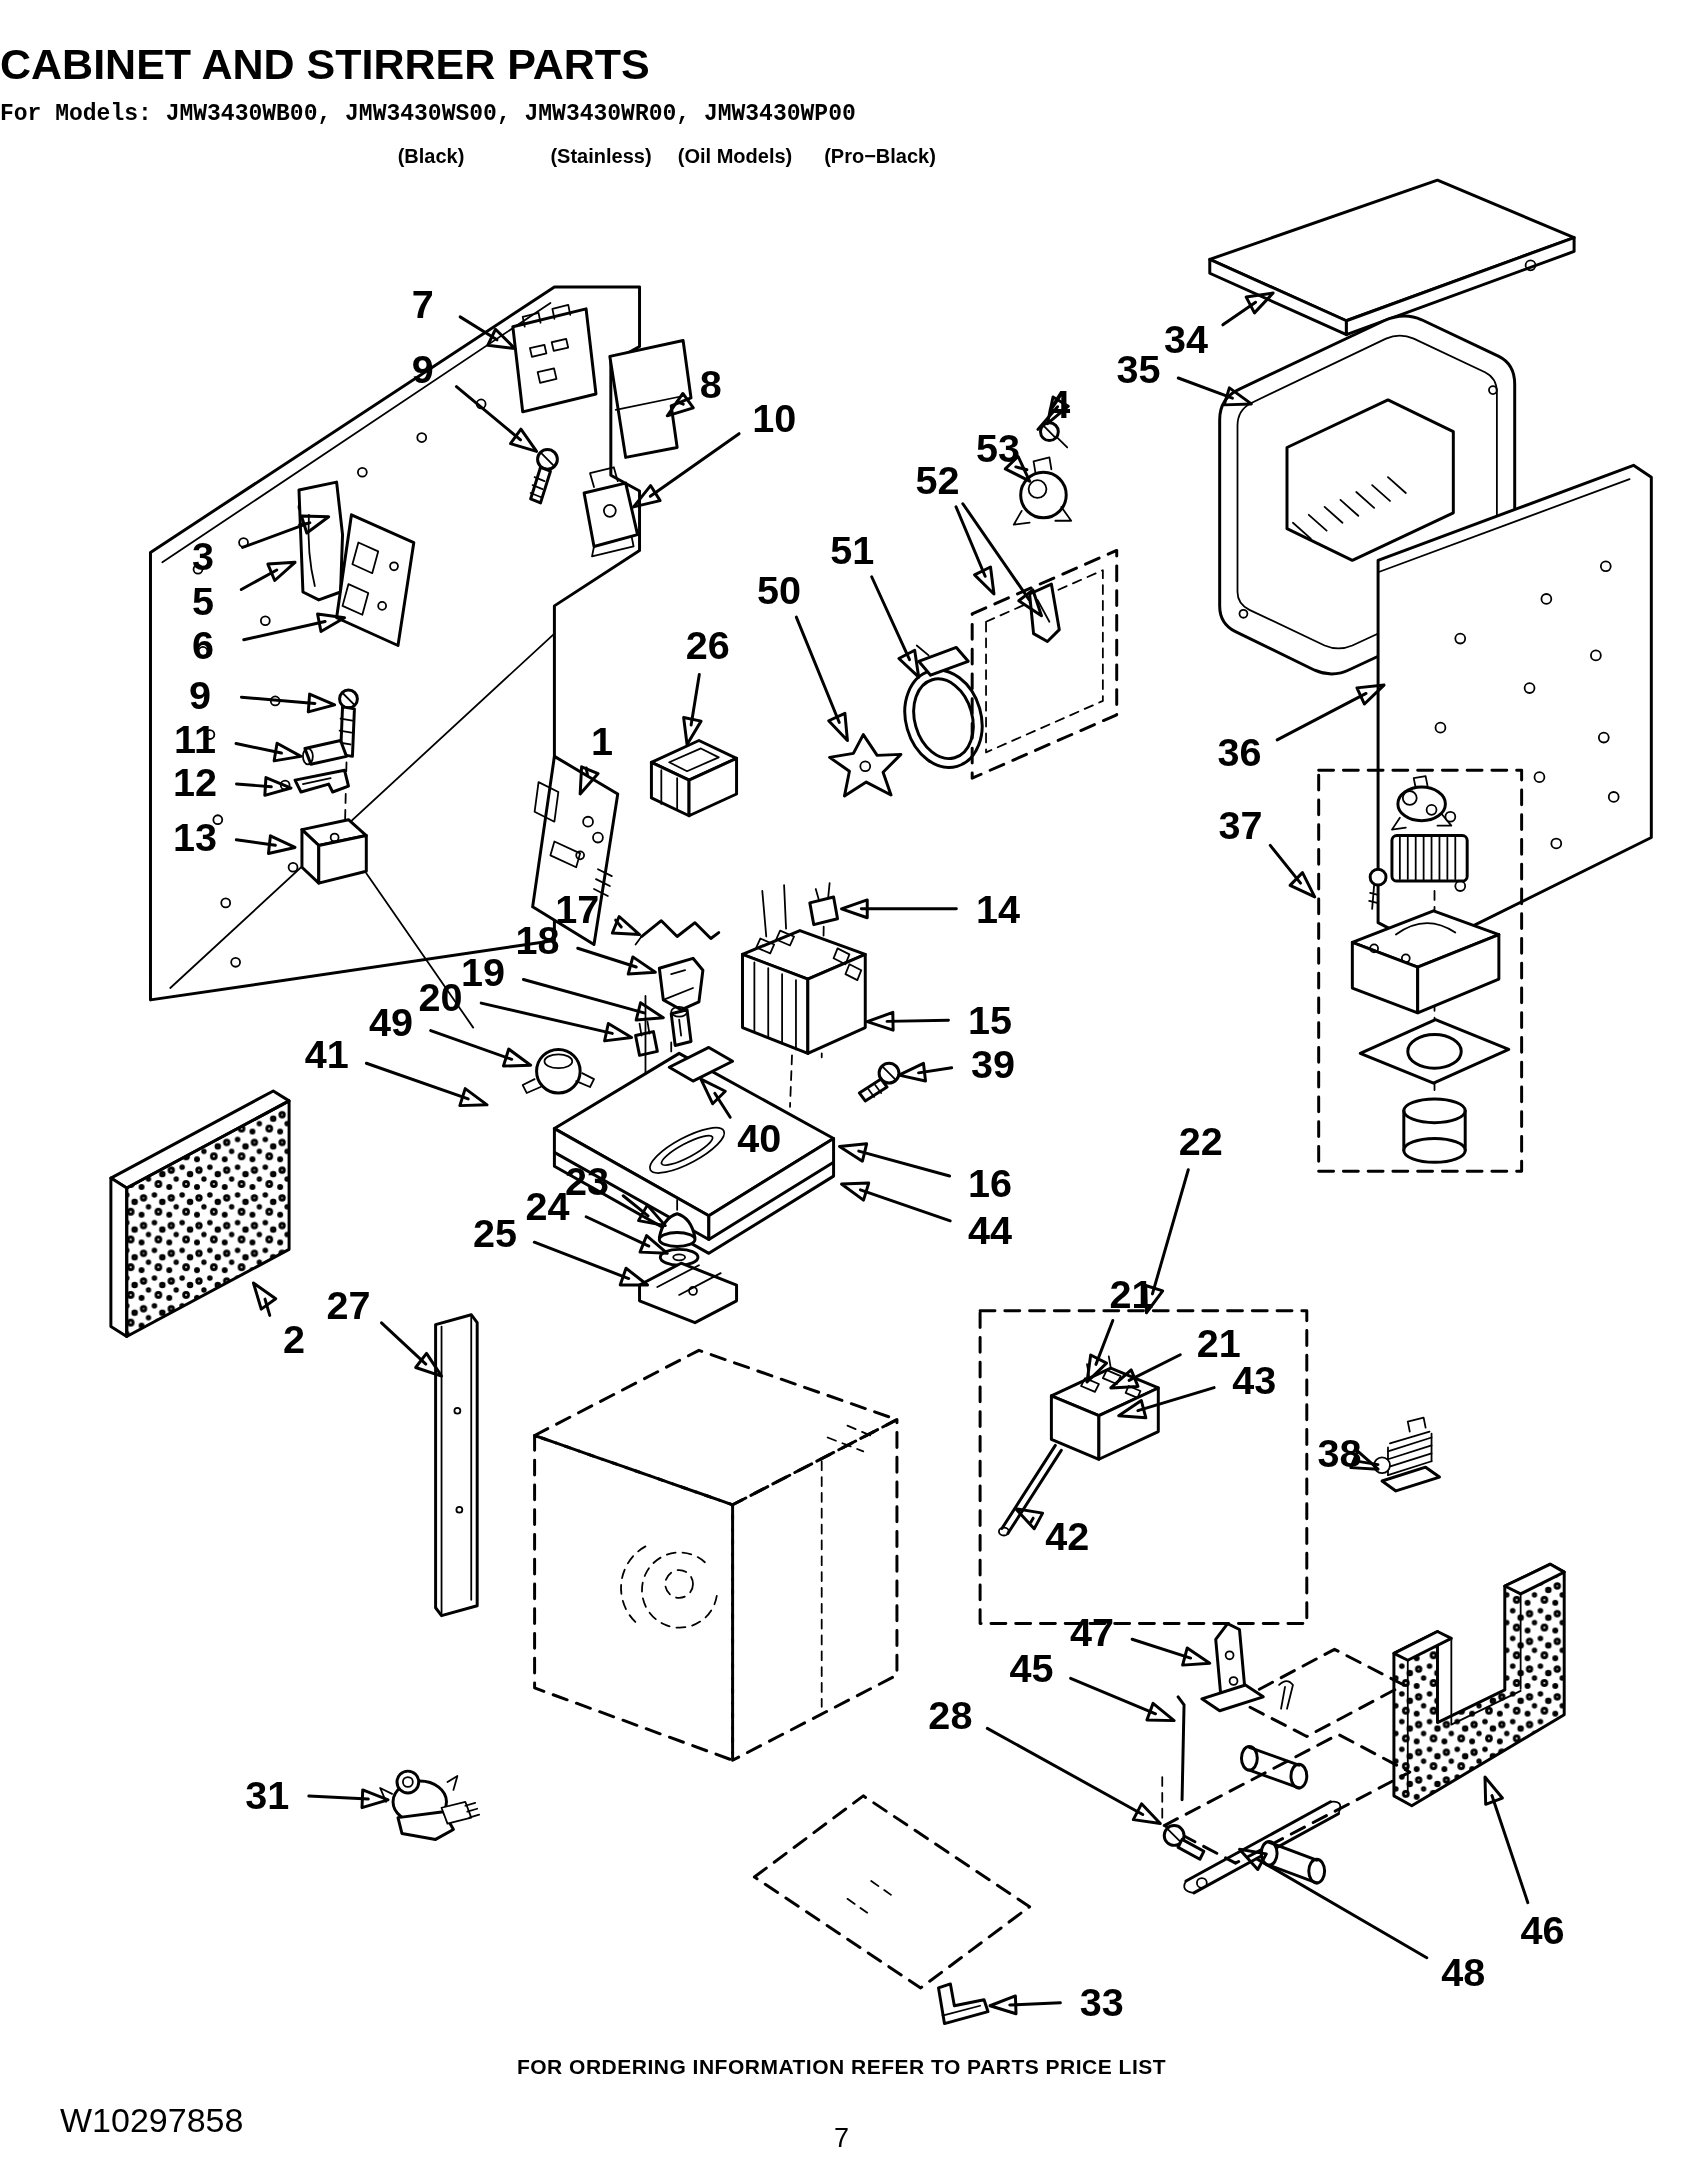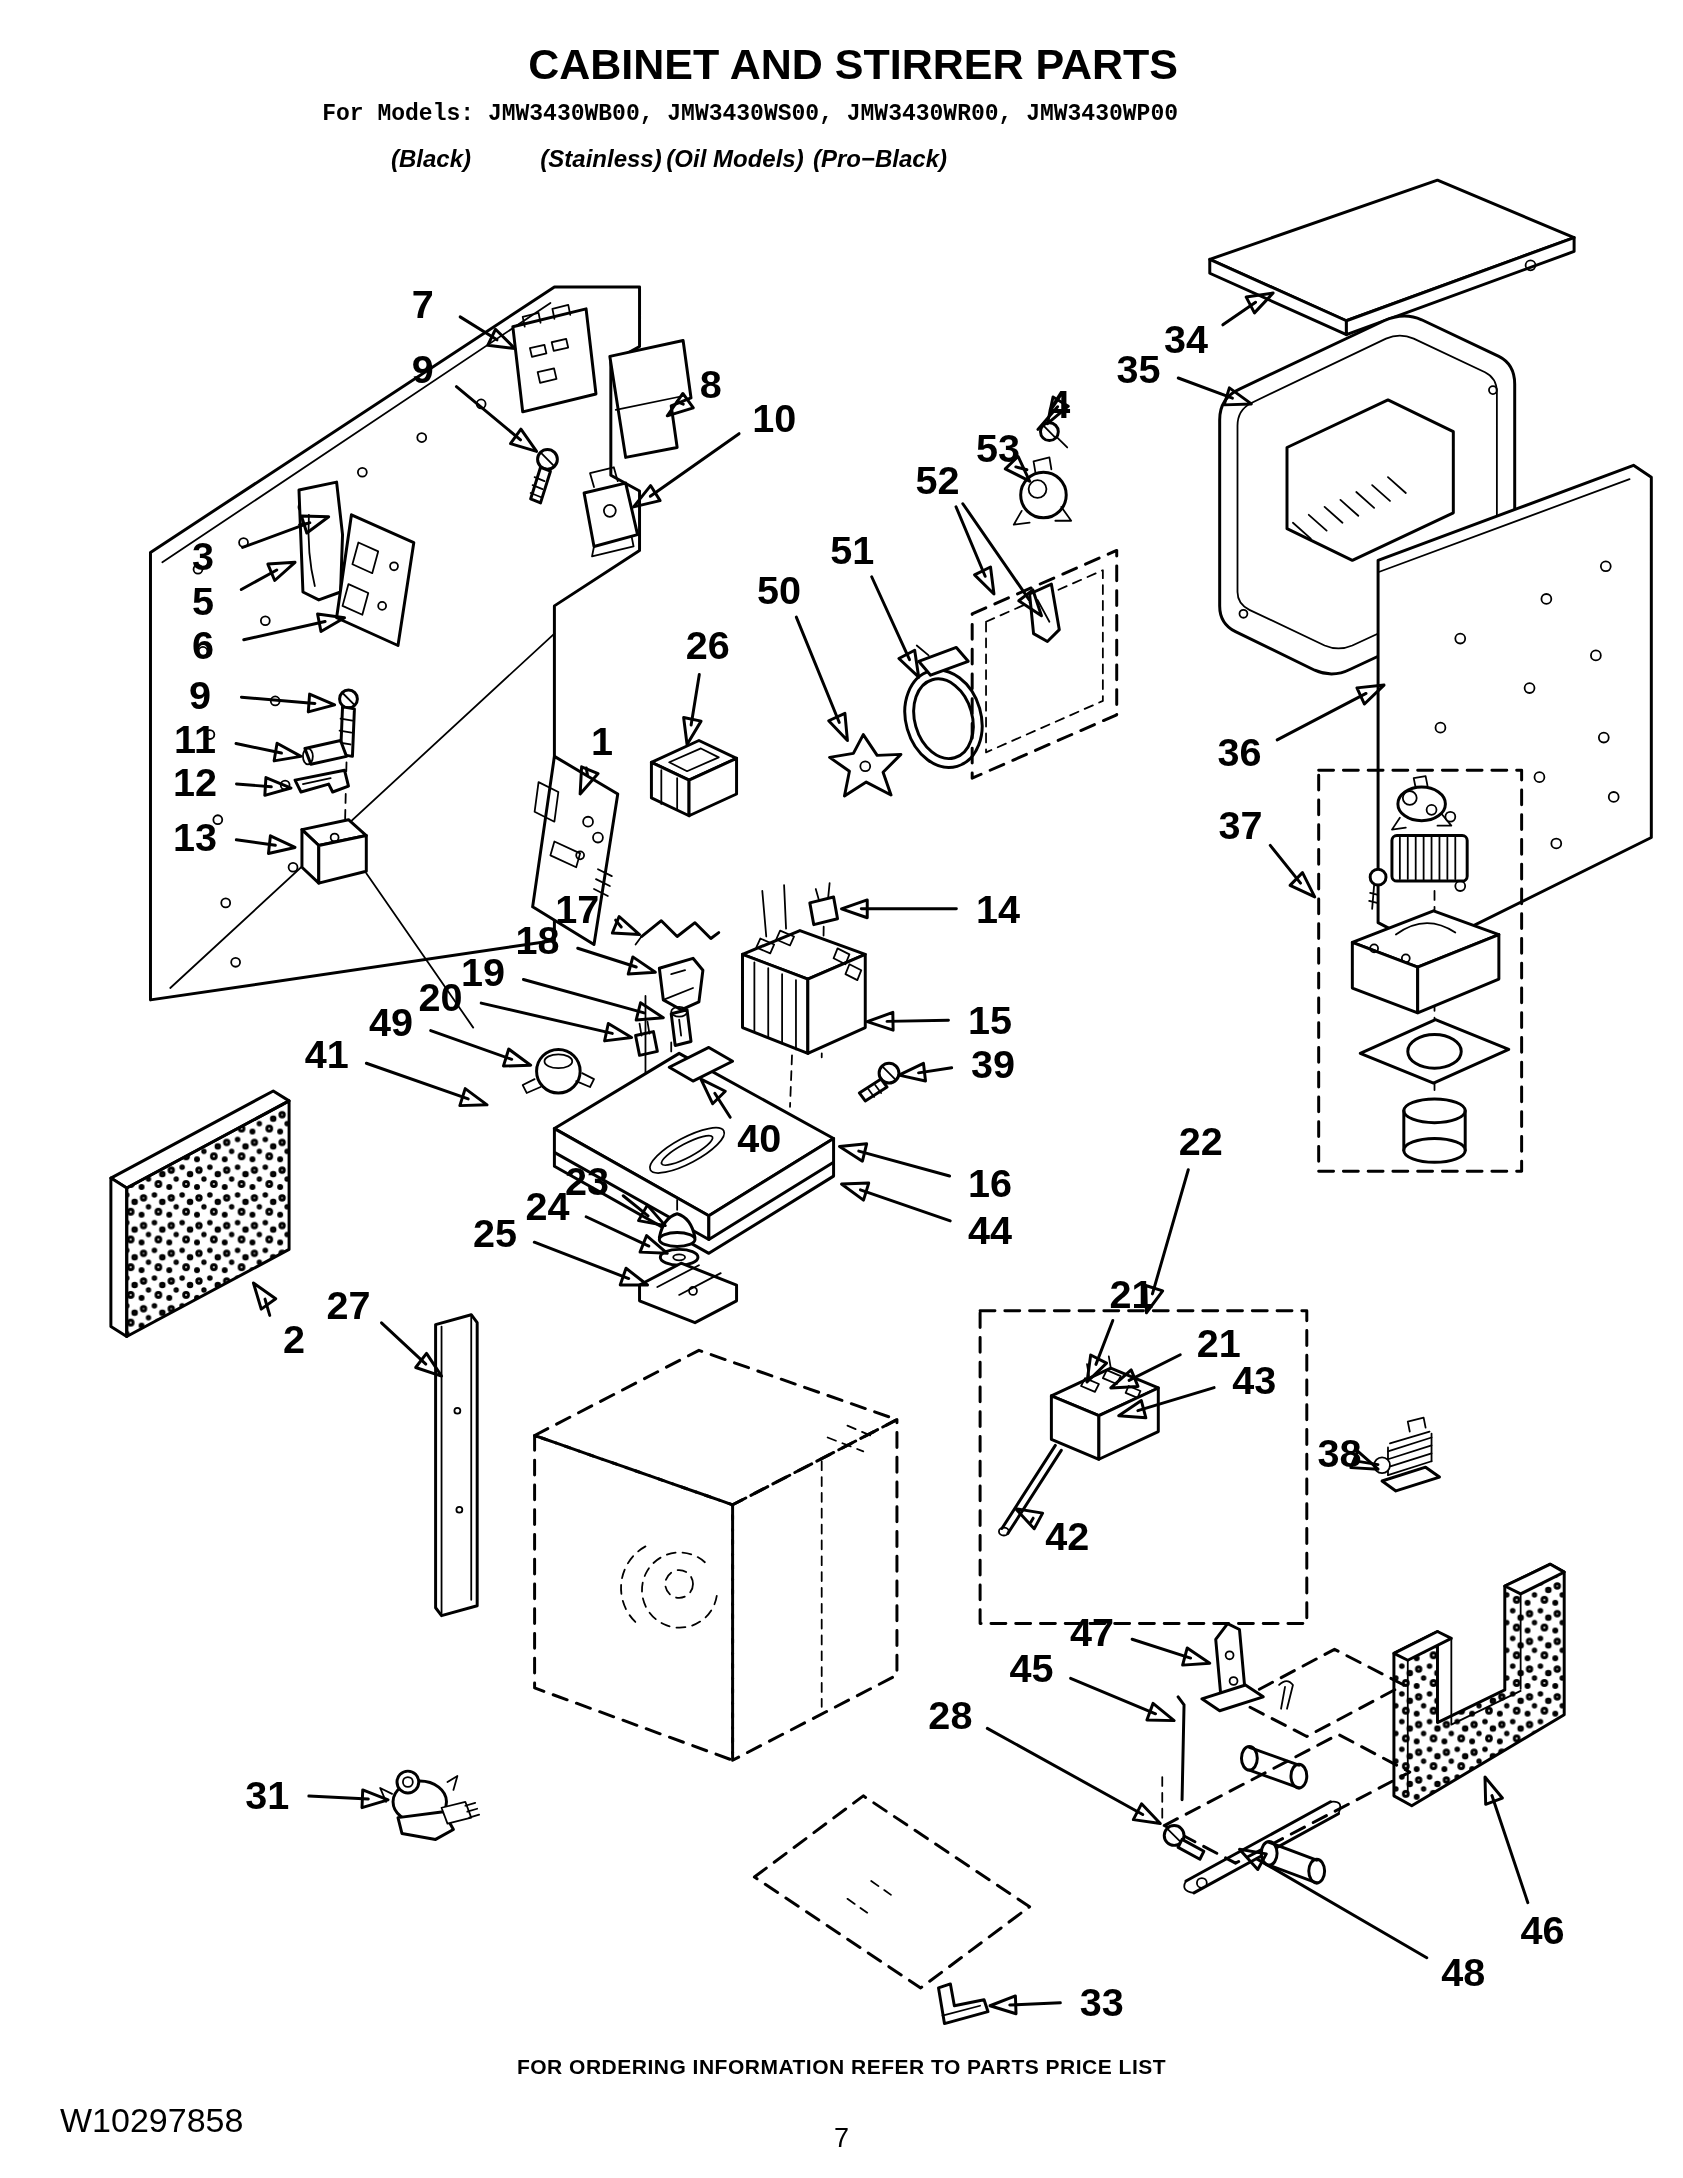--- a/index.html
+++ b/index.html
@@ -1,21 +1,21 @@
 <!DOCTYPE html>
 <html><head>
 <meta charset="utf-8">
 <style>
   html,body{margin:0;padding:0;background:#888;}
   .page{position:relative;width:1683px;height:2178px;background:#ffffff;margin:0 auto;
         font-family:"Liberation Sans",sans-serif;color:#000;overflow:hidden;}
-  .hdr{position:absolute;left:0;top:42px;width:1178px;text-align:right;}
+  .hdr{position:absolute;left:0;top:42px;width:1178px;text-align:left;}
   .hdr h1{margin:0;font-size:43px;font-weight:700;letter-spacing:0px;line-height:1.05;}
   .models{margin-top:14px;font-size:23px;font-weight:700;font-family:Liberation Mono, monospace;}
-  .finish{position:absolute;top:145px;transform:translateX(-50%);font-size:24px;font-weight:700;white-space:nowrap;font-style:italic;}
+  .finish{position:absolute;top:145px;transform:translateX(-50%);font-size:20px;font-weight:700;white-space:nowrap;}
   .f0{left:431px}.f1{left:601px}.f2{left:735px}.f3{left:880px}
   #diagram{position:absolute;left:0;top:0;width:1683px;height:2178px;}
   #diagram path,#diagram line,#diagram polyline,#diagram polygon,#diagram circle,#diagram ellipse,#diagram rect{
      stroke:#000;stroke-width:3;fill:none;stroke-linejoin:round;stroke-linecap:round;}
   #diagram .fw{fill:#fff;}
   #diagram .sp{fill:url(#speck);}
   #diagram .thin{stroke-width:1.8;}
   #diagram .d{stroke-dasharray:15 10;}
   #diagram .d2{stroke-dasharray:9 7;}
   .callout-num{font-family:"Liberation Sans",sans-serif;font-size:40px;font-weight:700;fill:#000;

